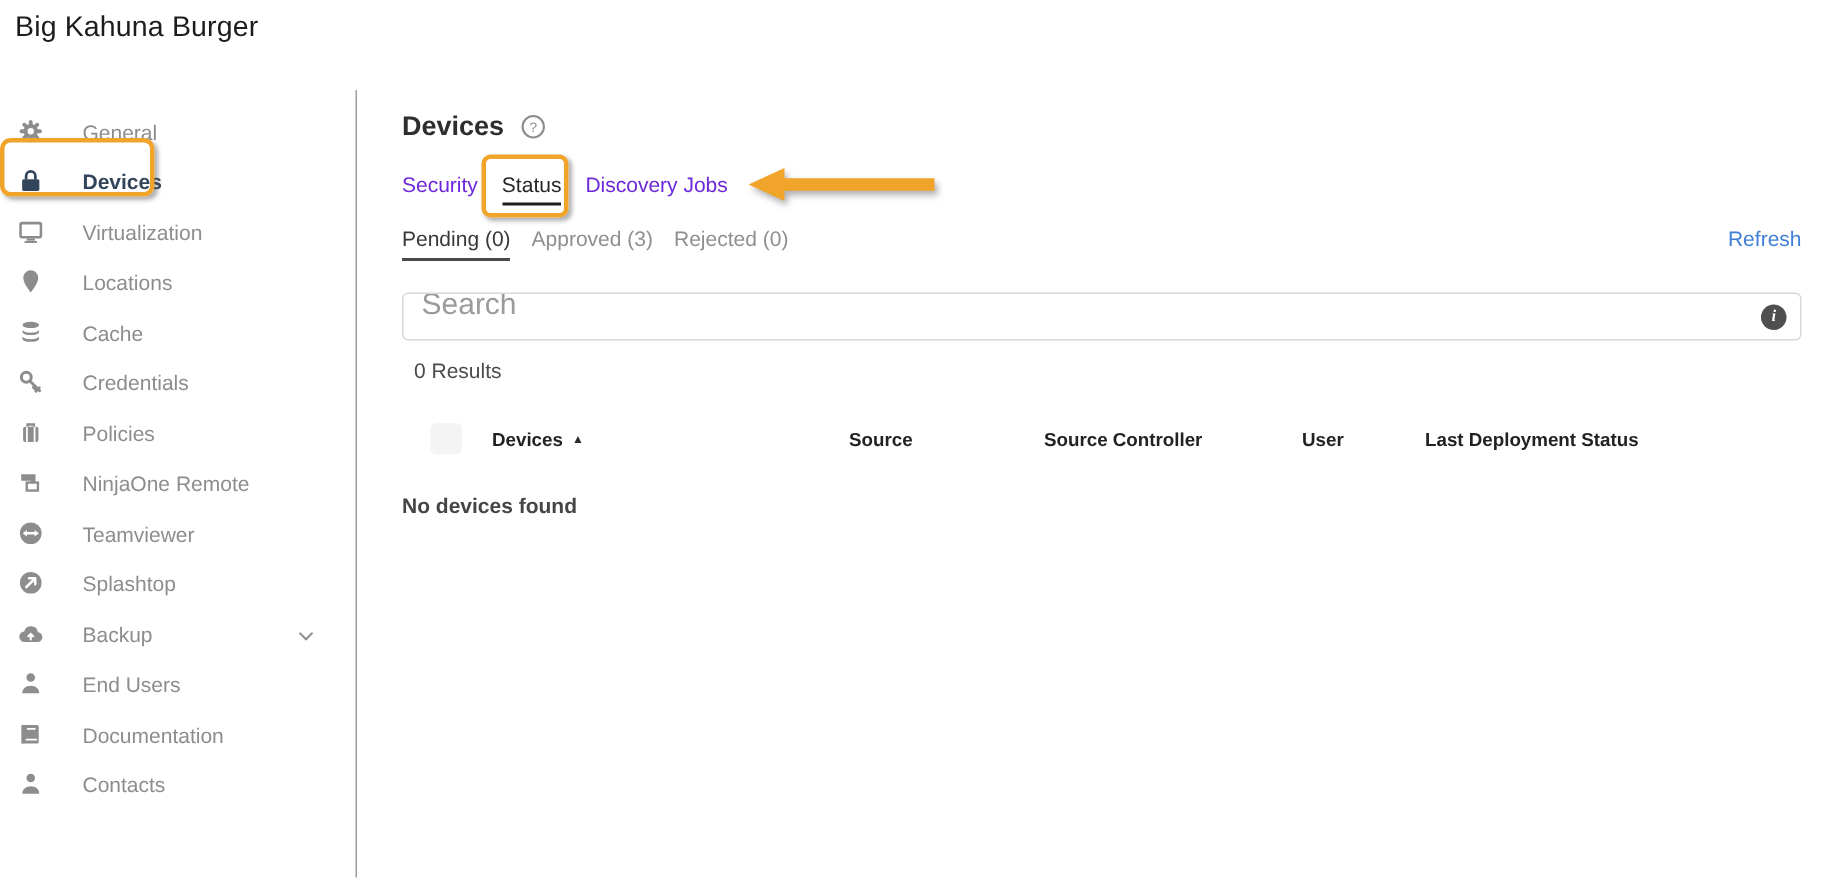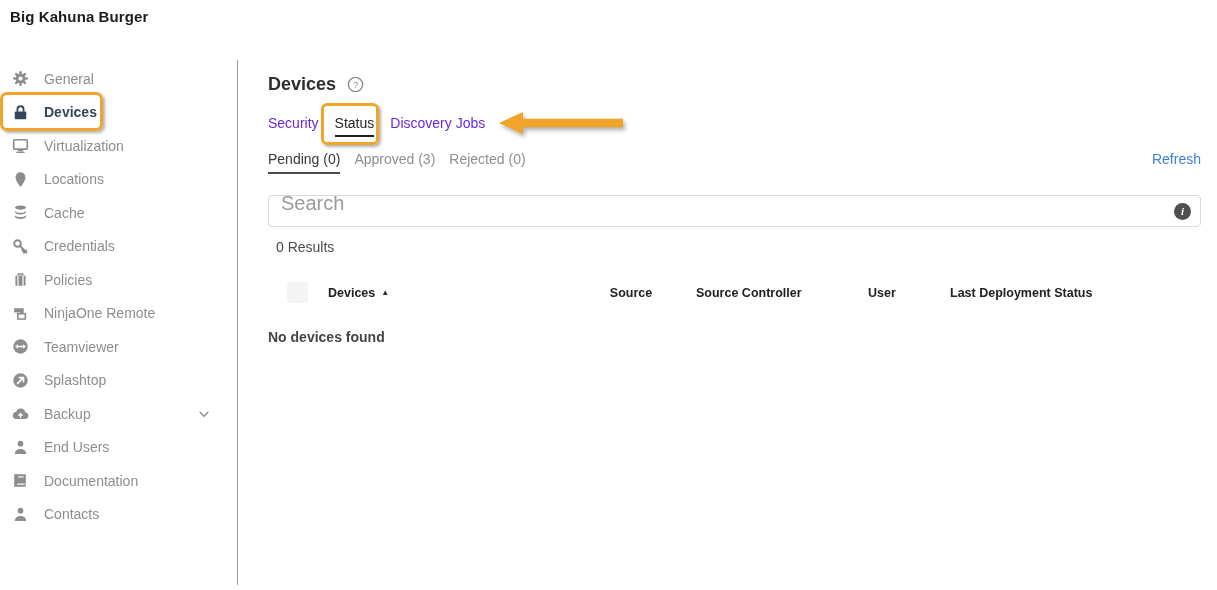--- a/index.html
+++ b/index.html
@@ -1,26 +1,26 @@
 <!DOCTYPE html>
 <html><head>
 <meta charset="utf-8">
 <style>
   * { margin:0; padding:0; box-sizing:border-box; }
   html,body { width:1217px; height:590px; background:#fff; overflow:hidden; }
   body { font-family:"Liberation Sans", sans-serif; position:relative; }
 
   .org-header { height:60px; padding:8px 0 0 10px; }
-  .org-title { font-size:15px; font-weight:700; color:#1c1c1c; letter-spacing:.1px; }
+  .org-title { font-size:19px; font-weight:400; color:#1c1c1c; letter-spacing:.1px; }
 
   .layout { display:flex; height:530px; }
 
   
   .sidebar { width:238px; flex:0 0 238px; border-right:1px solid #9c9c9c; padding:2px 0 0 0; height:525px; }
-  .side-item { display:flex; align-items:center; height:33.5px; padding:0 26px 0 12px; cursor:pointer; }
+  .side-item { display:flex; align-items:flex-end; height:33.5px; padding:0 26px 0 12px; cursor:pointer;gap:11px; }
   .side-item .ic-wrap { width:17px; height:17px; color:#8d8d8d; display:flex; align-items:center; justify-content:center; flex:0 0 17px; }
   .side-item .lbl { margin-left:15px; font-size:14px; color:#8d8d8d; white-space:nowrap; }
   .side-item.active .ic-wrap { color:#33455b; }
   .side-item.active .lbl { color:#33455b; font-weight:700; }
   .side-item .chev { margin-left:auto; color:#8d8d8d; width:14px; height:14px; }
   svg.ic { width:100%; height:100%; display:block; }
 
   
   .main { flex:1; padding:0 16px 0 30px; }
   .heading-row { display:flex; align-items:center; gap:11px; padding-top:14px; }
@@ -41,21 +41,21 @@
   .search-input::placeholder { color:#9b9b9b; }
   .search-info { position:absolute; right:10px; top:7.5px; width:17px; height:17px; border-radius:50%; background:#4f4f4f; color:#fff; font-size:11px; font-weight:700; display:flex; align-items:center; justify-content:center; font-family:"Liberation Serif", serif; font-style:italic; cursor:pointer; }
 
   .results-count { margin-top:12px; font-size:14px; color:#4b4b4b; padding-left:8px; }
 
   .table-header { display:flex; align-items:center; margin-top:27px; }
   .th { font-size:12.5px; font-weight:700; color:#222; white-space:nowrap; }
   .checkbox { width:21px; height:21px; background:#f4f4f5; border-radius:4px; margin-left:19px; cursor:pointer; }
   .col-devices { margin-left:20px; width:238px; display:flex; align-items:center; gap:6px; }
   .sort-arrow { font-size:8px; color:#2b2b2b; }
-  .col-source { width:130px;text-align:center; }
+  .col-source { width:130px; }
   .col-dc { width:172px; }
   .col-user { width:82px; }
   .col-lds { flex:1; }
 
   .empty-msg { margin-top:26px; font-size:14px; font-weight:700; color:#454545; }
 
   
   .annot-box { position:absolute; border:3px solid #f0a429; border-radius:7px; box-shadow:2px 2px 3px rgba(80,80,80,.45); z-index:20; pointer-events:none; }
   .annot-devices { left:0px; top:92px; width:103px; height:39px; }
   .annot-status { left:321px; top:103px; width:58px; height:42px; border-radius:6px; }

